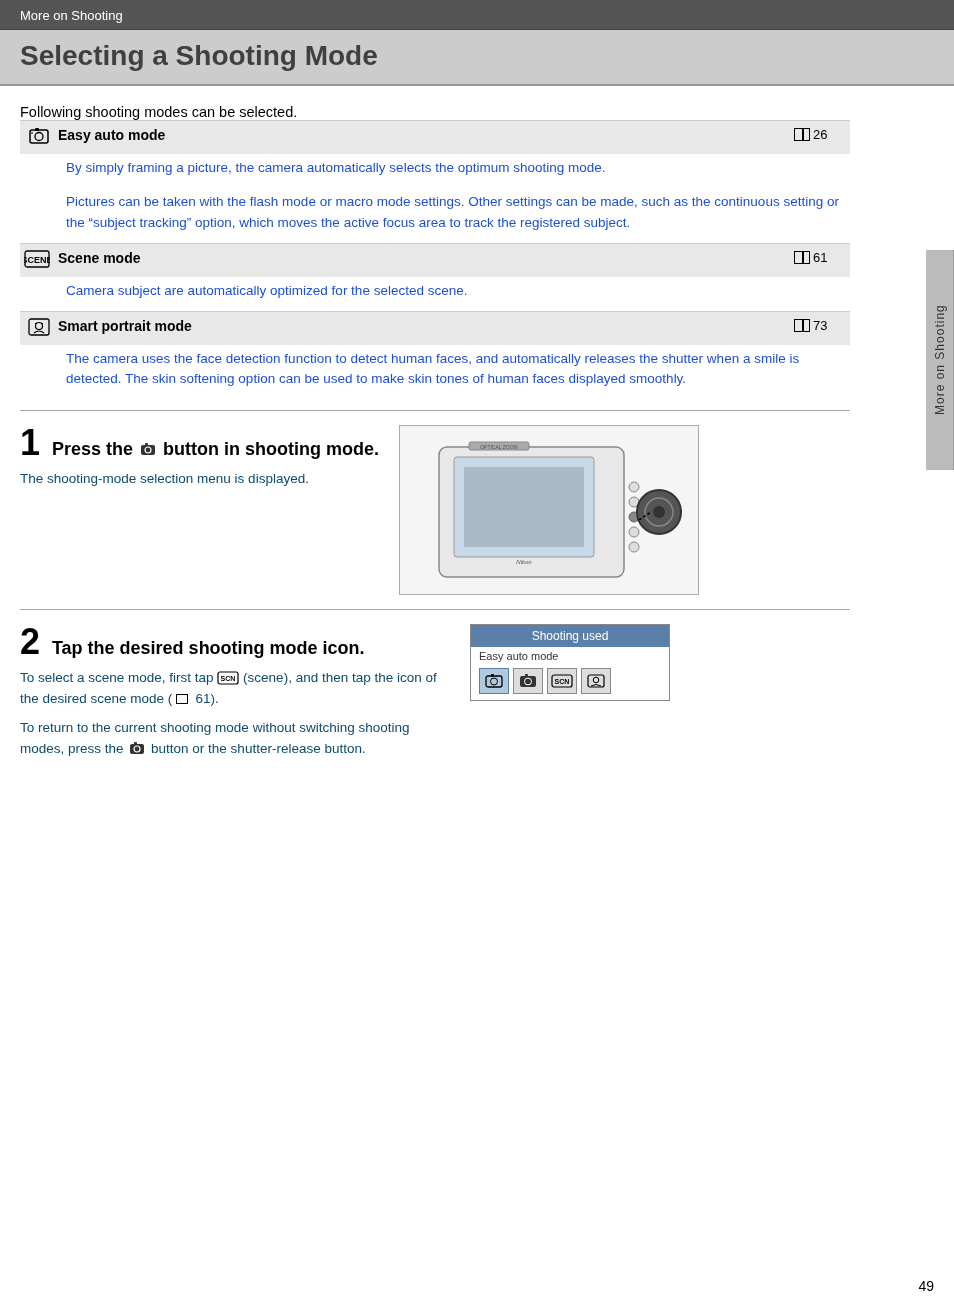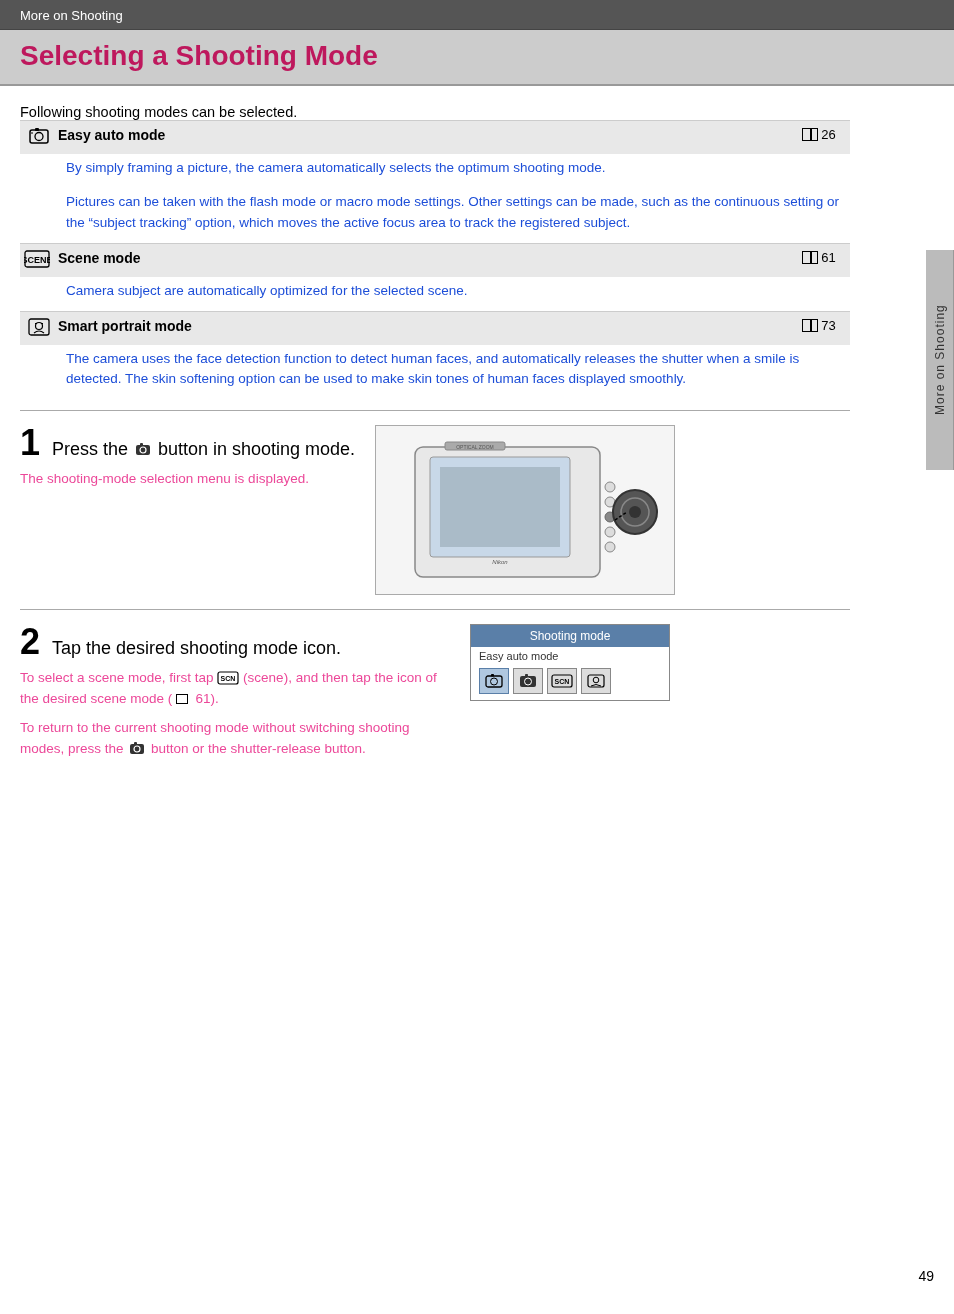--- a/index.html
+++ b/index.html
@@ -25,21 +25,21 @@
 
     
     .title-section {
       background: #ccc;
       padding: 10px 20px 12px 20px;
       border-bottom: 2px solid #999;
     }
     .title-section h1 {
       font-size: 28px;
       font-weight: bold;
-      color: #be185d;
+      color: #404040;
     }
 
     
     .main-content {
       padding: 18px 20px 20px 20px;
       max-width: 870px;
     }
 
     .intro-text {
       font-size: 14.5px;
@@ -73,21 +73,21 @@
 
     .mode-name-cell {
       padding: 6px 4px 6px 2px;
       font-weight: bold;
       font-size: 14px;
       vertical-align: top;
     }
 
     .mode-page-cell {
       padding: 6px 6px 6px 4px;
-      text-align: center;
+      text-align: left;
       vertical-align: top;
       font-size: 13px;
       white-space: nowrap;
       width: 60px;
     }
 
     .mode-desc-row td {
       padding: 4px 4px 10px 46px;
       font-size: 13.5px;
       line-height: 1.5;
@@ -143,31 +143,31 @@
 
     .step-number {
       font-size: 36px;
       font-weight: bold;
       line-height: 1;
       display: inline;
     }
 
     .step-title {
       font-size: 18px;
-      font-weight: normal;
+      font-weight: bold;
       display: inline;
       margin-left: 8px;
       line-height: 1.3;
     }
 
     .step-desc {
       font-size: 13.5px;
       margin-top: 8px;
       line-height: 1.55;
-      color: #ec4899;
+      color: #0c4a6e;
     }
 
     
     .camera-illustration {
       width: 300px;
       height: 170px;
       border: 1.5px solid #aaa;
       background: #f5f5f5;
       display: flex;
       align-items: center;
@@ -235,21 +235,21 @@
       transform: rotate(180deg);
       font-size: 12px;
       color: #333;
       letter-spacing: 1px;
       border-left: 1px solid #999;
     }
 
     
     .page-number {
       position: absolute;
-      bottom: 30px;
+      bottom: 20px;
       right: 20px;
       font-size: 14px;
     }
   </style>
 </head>
 <body>
 
 <div class="header-bar">
   <span>More on Shooting</span>
 </div>
@@ -406,21 +406,21 @@
             <circle cx="8" cy="7" r="3" fill="none" stroke="#fff" stroke-width="1.2"></circle>
             <rect x="5" y="0" width="3" height="3" rx="1" fill="#333"></rect>
           </svg>
           button or the shutter-release button.
         </p>
       </div>
       <div class="step-right">
 
         <div class="shooting-mode-dialog">
           <div class="dialog-title-bar">
-            <span>Shooting mode</span>
+            <span>Shooting used</span>
           </div>
           <div class="dialog-subtitle">
             <span>Easy auto mode</span>
           </div>
           <div class="dialog-icons-row">
 
             <div class="dialog-icon-btn active">
               <svg width="18" height="14" viewBox="0 0 18 14">
                 <rect x="1" y="2" width="16" height="11" rx="2" fill="none" stroke="#000" stroke-width="1.3"></rect>
                 <circle cx="9" cy="7.5" r="3.5" fill="none" stroke="#000" stroke-width="1"></circle>

